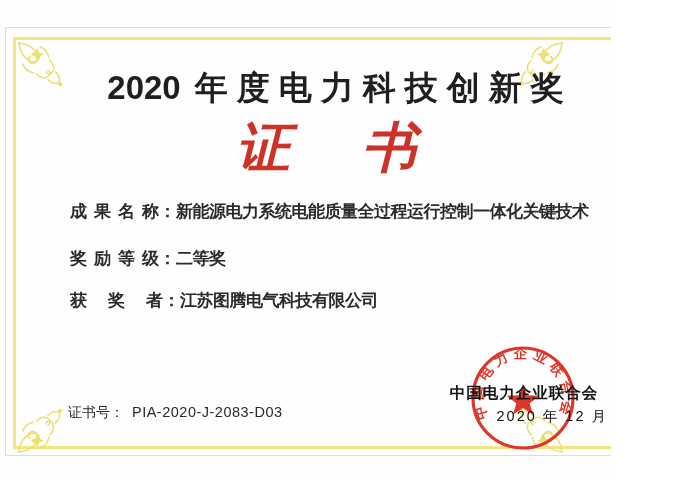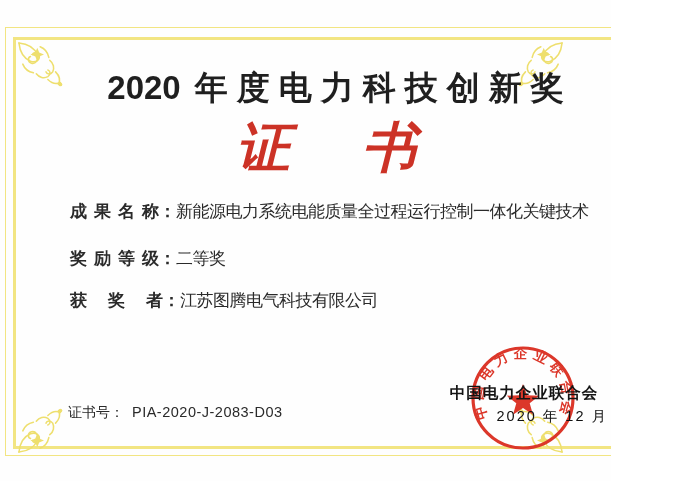--- a/index.html
+++ b/index.html
@@ -30,21 +30,21 @@
   
   .subtitle{position:absolute; left:-14px; top:112px; width:680px; text-align:center; line-height:70px;}
   .subtitle-text{font-family:"DejaVu Serif","Liberation Serif",serif; font-style:italic;
     font-weight:700; font-size:54px; color:var(--brush-red); letter-spacing:72px; margin-right:-72px;text-align:center;}
   
   .field-row{position:absolute; left:70px; font-size:17px; line-height:22px; color:var(--body-text); white-space:nowrap;}
   .row-result{top:201px;} .row-grade{top:248px;} .row-winner{top:290px;}
   .label4{letter-spacing:7px;  margin-right:-7px;  font-weight:600;}
   .label3{letter-spacing:21px; margin-right:-21px; font-weight:600;}
   .colon{font-weight:600;}
-  .value{letter-spacing:-0.5px; font-weight:400;}
+  .value{letter-spacing:-0.5px; font-weight:700;}
   
   .cert-no{position:absolute; left:68px; top:404px; font-size:14px; color:var(--body-text); white-space:nowrap;}
   .cert-no .num{font-size:14.5px; letter-spacing:.5px; margin-left:8px;}
   .seal{position:absolute; left:469px; top:344px;}
   .seal-arc-text{font-size:13.5px; letter-spacing:5px; font-weight:600; fill:var(--seal-red);}
   .issuer{position:absolute; left:428px; top:383px; width:192px; text-align:center;
     font-size:15.5px; font-weight:600; letter-spacing:1px; color:#141414; z-index:3;}
   .date{position:absolute; left:448px; top:407px; width:160px; text-align:right;
     font-size:14.5px; letter-spacing:2px; color:#111; z-index:3;}
 </style>

